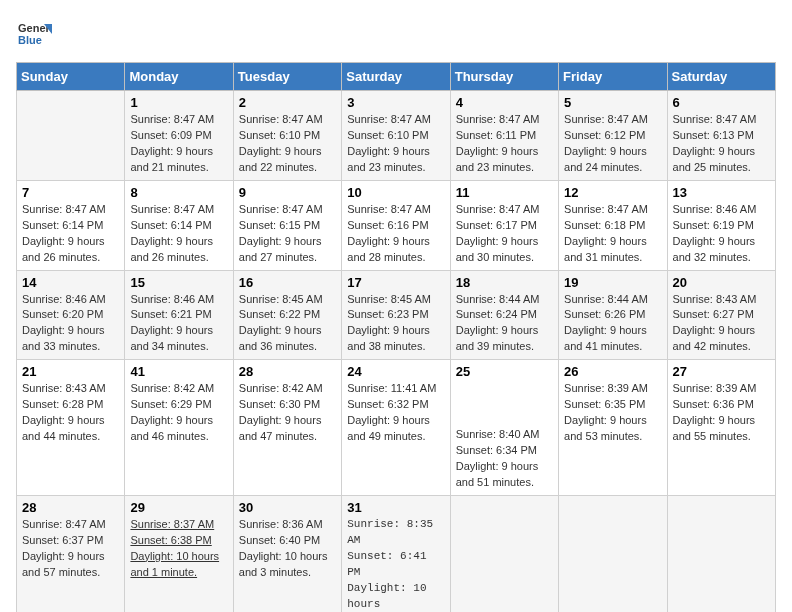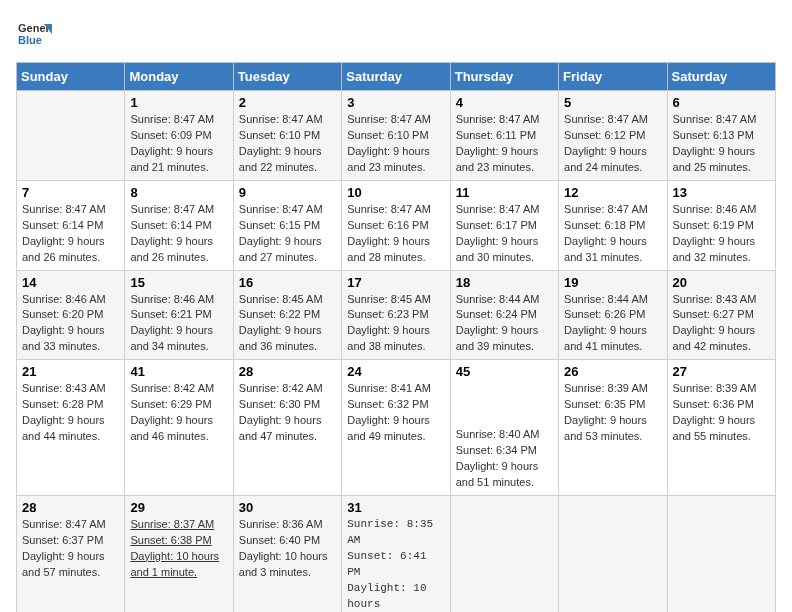--- a/index.html
+++ b/index.html
@@ -271,27 +271,27 @@
         </td>
         <td>
           <span class="day-number">28</span>
           <div class="day-info" style="white-space: pre-line;">Sunrise: 8:42 AM
 Sunset: 6:30 PM
 Daylight: 9 hours
 and 47 minutes.</div>
         </td>
         <td>
           <span class="day-number">24</span>
-          <div class="day-info" style="white-space: pre-line;">Sunrise: 8:41 AM
+          <div class="day-info" style="white-space: pre-line;">Sunrise: 11:41 AM
 Sunset: 6:32 PM
 Daylight: 9 hours
 and 49 minutes.</div>
         </td>
         <td>
-          <span class="day-number">45</span>
+          <span class="day-number">25</span>
           <div class="day-info" style="white-space: pre-line; margin-top: 48px;">Sunrise: 8:40 AM
 Sunset: 6:34 PM
 Daylight: 9 hours
 and 51 minutes.</div>
         </td>
         <td>
           <span class="day-number">26</span>
           <div class="day-info" style="white-space: pre-line;">Sunrise: 8:39 AM
 Sunset: 6:35 PM
 Daylight: 9 hours

